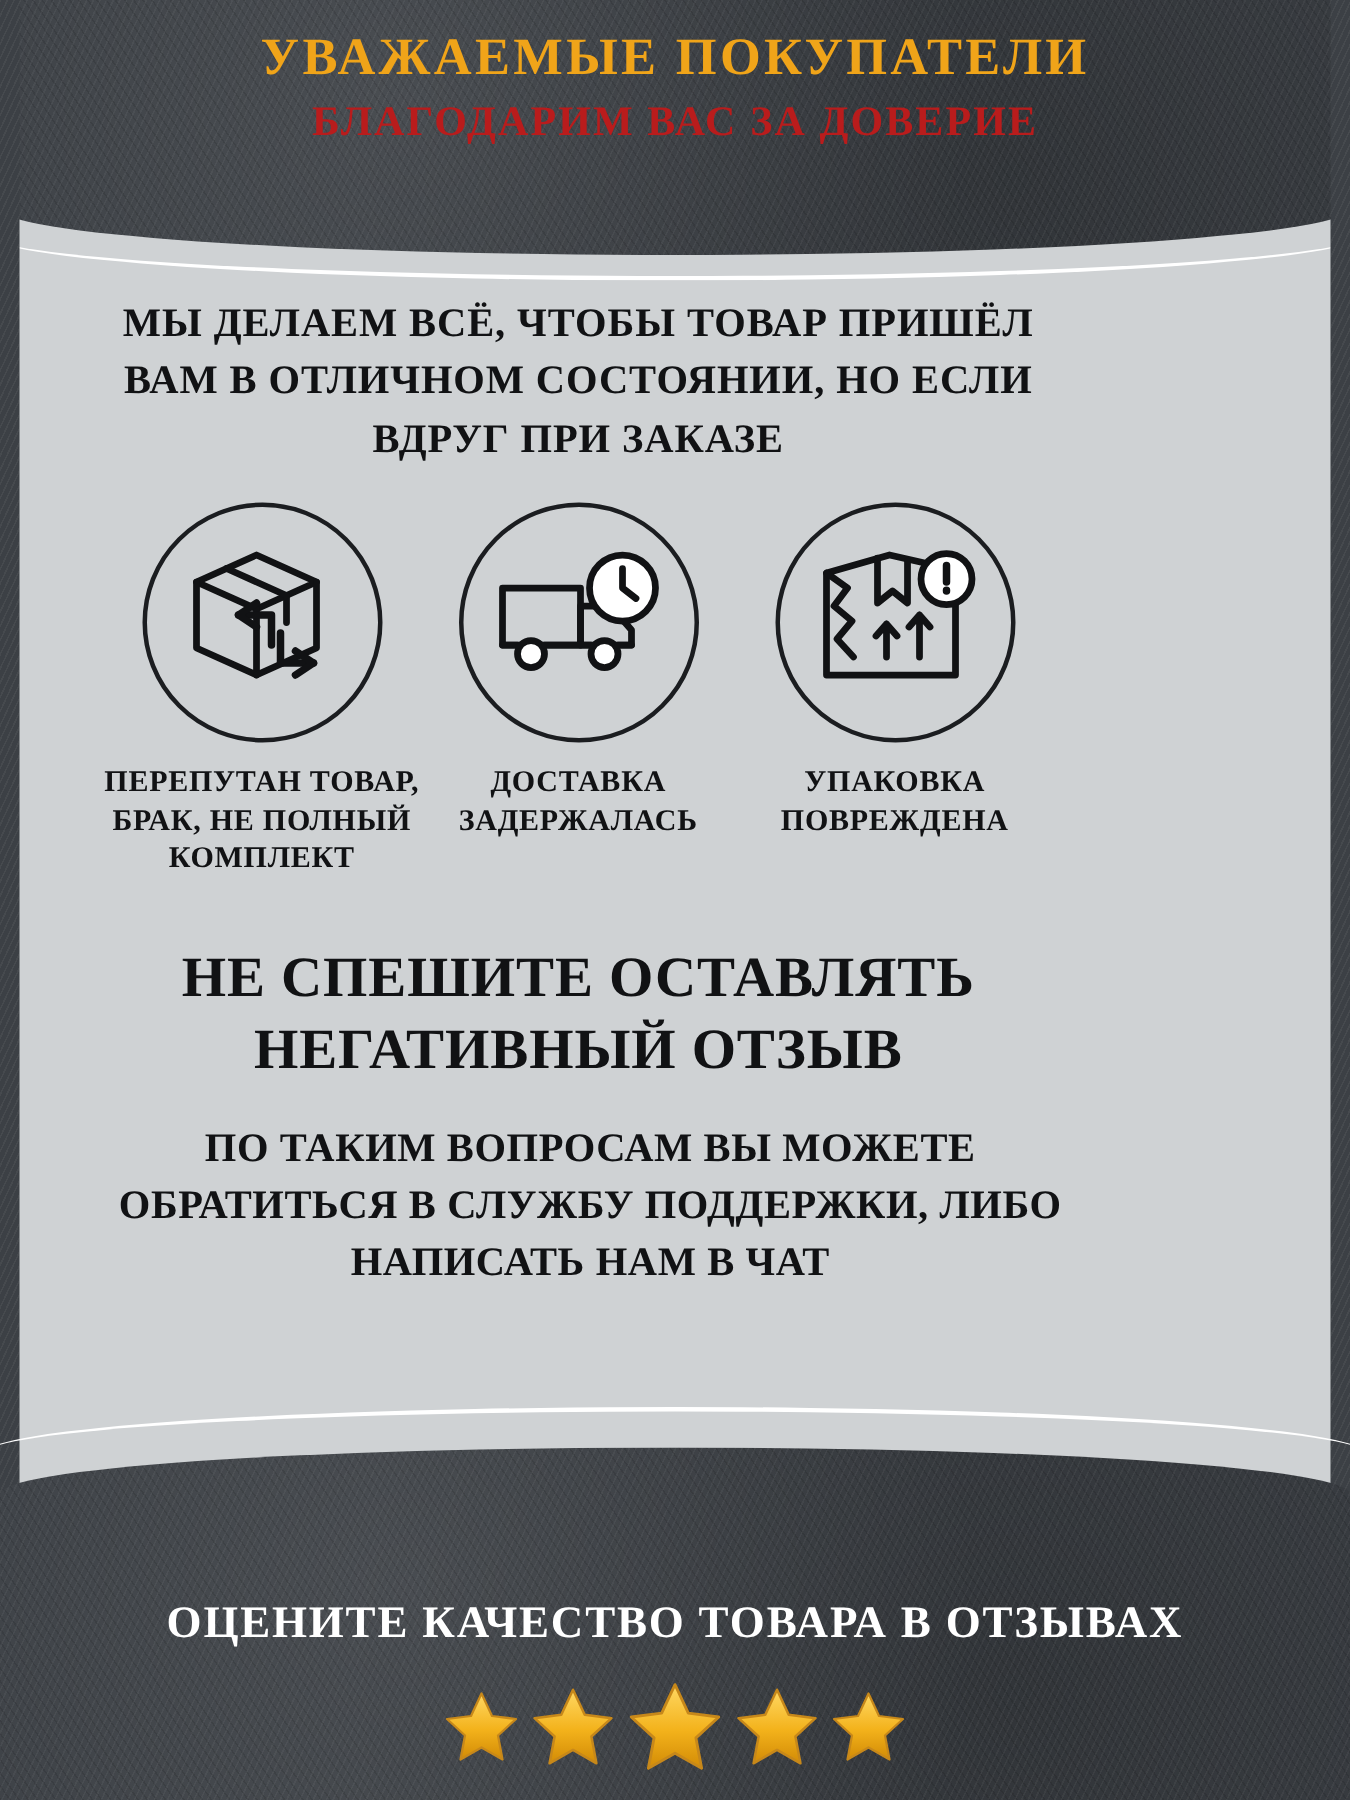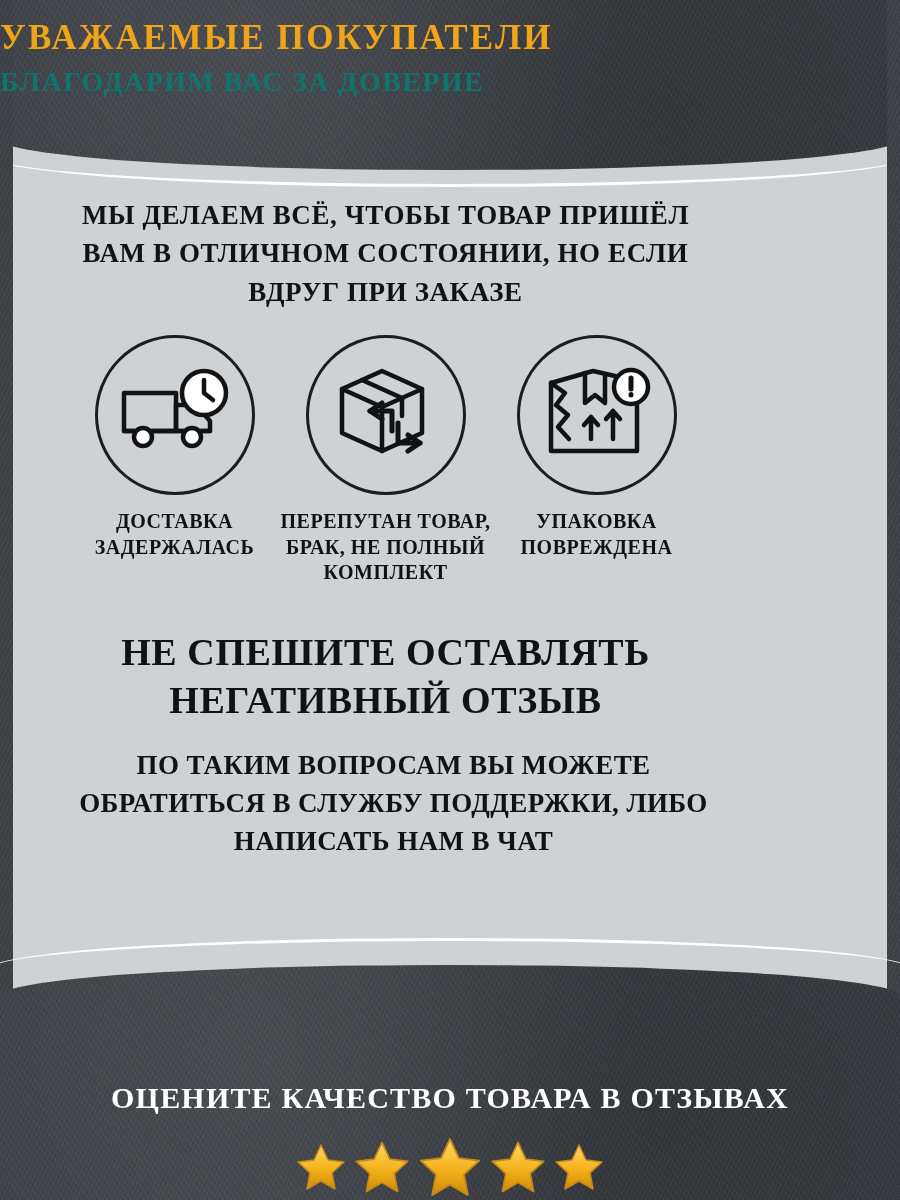--- a/index.html
+++ b/index.html
@@ -75,33 +75,34 @@
   }
   .rail-left { left: 0; }
   .rail-right { right: 0; }
 
   
   .hdr {
     position: absolute;
     top: 18px;
     left: 0;
     width: 900px;
+    text-align: center;
     z-index: 5;
   }
   .hdr-title {
     color: #f0a419;
     font-size: 35px;
     font-weight: bold;
     letter-spacing: 2.2px;
     line-height: 1.12;
     text-transform: uppercase;
   }
   .hdr-sub {
     margin-top: 8px;
-    color: #0f766e;
+    color: #b91c1c;
     font-size: 28px;
     font-weight: bold;
     letter-spacing: 1.4px;
     line-height: 1.22;
     text-transform: uppercase;
   }
 
   
   .mid {
     position: absolute;
@@ -174,20 +175,21 @@
   }
 
   
   .footer {
     position: absolute;
     bottom: 0;
     left: 0;
     width: 900px;
     text-align: center;
     z-index: 5;
+    padding-bottom: 16px;
   }
   .footer-text {
     color: #ffffff;
     font-size: 30px;
     font-weight: bold;
     line-height: 1.24;
     letter-spacing: 1.2px;
     text-transform: uppercase;
     padding: 0 40px;
   }
@@ -217,37 +219,20 @@
   <div class="hdr">
     <div class="hdr-title">УВАЖАЕМЫЕ ПОКУПАТЕЛИ</div>
     <div class="hdr-sub">БЛАГОДАРИМ ВАС ЗА ДОВЕРИЕ</div>
   </div>
 
   <div class="mid">
 
     <div class="lead">МЫ ДЕЛАЕМ ВСЁ, ЧТОБЫ ТОВАР ПРИШЁЛ ВАМ В ОТЛИЧНОМ СОСТОЯНИИ, НО ЕСЛИ ВДРУГ ПРИ ЗАКАЗЕ</div>
 
     <div class="icons">
-
-      <div class="icon-col">
-        <div class="circle">
-          <span>
-            <svg width="118" height="100" viewBox="0 0 118 100" fill="none" stroke="#111214" stroke-width="4.5" stroke-linecap="round" stroke-linejoin="round">
-              <path d="M8 30 h52 v38 h-52 z"></path>
-              <path d="M60 42 h20 l14 16 v10 h-34 z"></path>
-              <circle cx="27" cy="74" r="9" fill="#ffffff"></circle>
-              <circle cx="76" cy="74" r="9" fill="#ffffff"></circle>
-              <path d="M8 68 h10 M36 68 h31 M85 68 h9"></path>
-              <circle cx="88" cy="30" r="22" fill="#ffffff"></circle>
-              <path d="M88 17 v13 l9 7"></path>
-            </svg>
-          </span>
-        </div>
-        <div class="icon-caption">ДОСТАВКА ЗАДЕРЖАЛАСЬ</div>
-      </div>
 
       <div class="icon-col">
         <div class="circle">
           <span>
             <svg width="124" height="108" viewBox="0 0 124 108" fill="none" stroke="#111214" stroke-width="4.5" stroke-linecap="round" stroke-linejoin="round">
               <path d="M18 30 L58 12 L98 30 L58 48 Z"></path>
               <path d="M18 30 v44 L58 92 V48"></path>
               <path d="M98 30 v44 L58 92"></path>
               <path d="M38 21 L78 39 v18"></path>
               <path d="M46 52 h22 v20" stroke-width="5"></path>
@@ -256,20 +241,37 @@
               <path d="M84 92 l12 -8 -12 -8" stroke-width="5"></path>
             </svg>
           </span>
         </div>
         <div class="icon-caption">ПЕРЕПУТАН ТОВАР, БРАК, НЕ ПОЛНЫЙ КОМПЛЕКТ</div>
       </div>
 
       <div class="icon-col">
         <div class="circle">
           <span>
+            <svg width="118" height="100" viewBox="0 0 118 100" fill="none" stroke="#111214" stroke-width="4.5" stroke-linecap="round" stroke-linejoin="round">
+              <path d="M8 30 h52 v38 h-52 z"></path>
+              <path d="M60 42 h20 l14 16 v10 h-34 z"></path>
+              <circle cx="27" cy="74" r="9" fill="#ffffff"></circle>
+              <circle cx="76" cy="74" r="9" fill="#ffffff"></circle>
+              <path d="M8 68 h10 M36 68 h31 M85 68 h9"></path>
+              <circle cx="88" cy="30" r="22" fill="#ffffff"></circle>
+              <path d="M88 17 v13 l9 7"></path>
+            </svg>
+          </span>
+        </div>
+        <div class="icon-caption">ДОСТАВКА ЗАДЕРЖАЛАСЬ</div>
+      </div>
+
+      <div class="icon-col">
+        <div class="circle">
+          <span>
             <svg width="112" height="104" viewBox="0 0 112 104" fill="none" stroke="#111214" stroke-width="4.5" stroke-linecap="round" stroke-linejoin="round">
               <path d="M10 22 L52 10 L96 20 L96 90 L10 90 Z"></path>
               <path d="M10 22 l14 10 -9 12 12 10 -10 12 11 12"></path>
               <path d="M44 12 v30 l10 -8 10 8 V14"></path>
               <path d="M50 78 v-22 M50 56 l-7 8 M50 56 l7 8"></path>
               <path d="M72 78 v-28 M72 50 l-7 8 M72 50 l7 8"></path>
               <circle cx="90" cy="26" r="17" fill="#ffffff"></circle>
               <path d="M90 17 v11 M90 33.5 v0.5" stroke-width="5"></path>
             </svg>
           </span>

